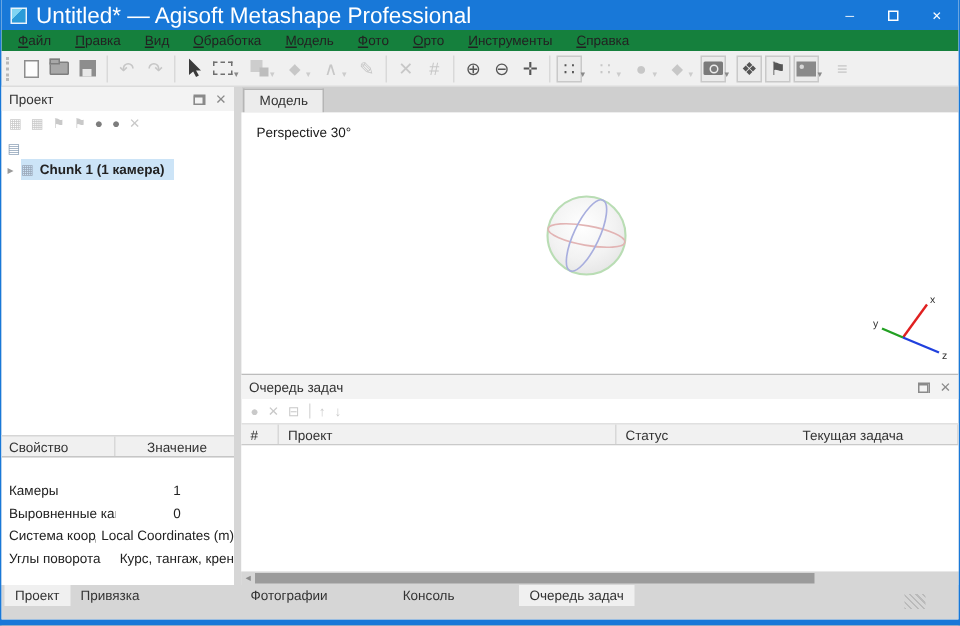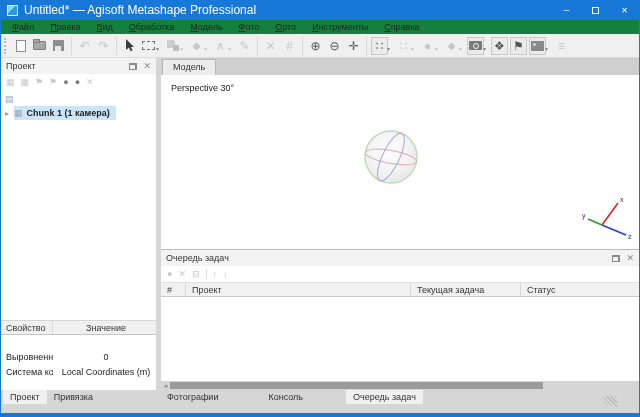--- a/index.html
+++ b/index.html
@@ -3,21 +3,21 @@
 <meta charset="utf-8">
 <style>
   html,body{margin:0;padding:0;background:#9a9a9a;}
   *{box-sizing:border-box;}
   .window{position:relative;width:640px;height:417px;margin:0 auto;
     font-family:"Liberation Sans",sans-serif;font-size:9px;color:#222;background:#f0f0f0;
     border-left:1px solid #1878d8;border-right:1px solid #1878d8;border-bottom:4px solid #1878d8;overflow:hidden;}
   
   .titlebar{height:20px;background:#1878d8;display:flex;align-items:center;padding-left:6px;color:#fff;}
   .appicon{width:11px;height:11px;margin-right:6px;background:linear-gradient(135deg,#7fd4f2 0 40%,#2a9bd8 40% 100%);border:1px solid #e8f4fb;}
-  .title{font-size:12px;}
+  .title{font-size:15px;}
   .wincontrols{margin-left:auto;display:flex;height:20px;}
   .wc{width:29px;height:20px;display:flex;align-items:center;justify-content:center;font-size:8px;color:#fff;}
   .wc .maxbox{width:7px;height:7px;border:1px solid #fff;display:block;}
   
   .menubar{height:14px;display:flex;align-items:center;padding-left:3px;background:#15803d;}
   .menu-item{padding:0 8px;height:14px;line-height:14px;color:#222;}
   .ul{text-decoration:underline;}
   
   .toolbar{height:24px;display:flex;align-items:center;padding:0 2px;background:#f0f0f0;border-bottom:1px solid #dcdcdc;}
   .grip{width:3px;height:16px;border-left:2px dotted #b9b9b9;margin:0 4px 0 1px;}
@@ -60,21 +60,21 @@
   .pt.on{color:#7d7d7d;}
   .tree{padding-top:2px;}
   .trow{height:14px;display:flex;align-items:center;padding-left:4px;white-space:nowrap;}
   .arrow{width:9px;color:#9a9a9a;font-size:8px;}
   .nodeic{font-size:9px;color:#8fa3b8;margin-right:4px;}
   .sel{background:#cce4f7;padding-right:6px;display:flex;align-items:center;height:14px;}
   .sel .lbl{font-weight:bold;}
   
   .props{margin-top:auto;margin-bottom:10px;}
   .prow{display:flex;height:15px;line-height:15px;}
-  .prow .c1{width:52px;padding-left:5px;overflow:hidden;white-space:nowrap;}
+  .prow .c1{width:76px;padding-left:5px;overflow:hidden;white-space:nowrap;}
   .prow .c2{flex:1;padding-left:3px;white-space:nowrap;text-align:center;}
   .phr{background:#f0f0f0;border-top:1px solid #d6d6d6;border-bottom:1px solid #c6c6c6;color:#333;}
   .phr .c1{border-right:1px solid #d8d8d8;}
   .bold{font-weight:bold;}
   
   .tabstrip{height:17px;background:#cfcfcf;display:flex;align-items:flex-end;padding-left:1px;}
   .doctab{height:16px;line-height:15px;padding:0 10px;background:#ececec;border:1px solid #b5b5b5;border-bottom:none;color:#333;}
   .viewport{height:174px;background:#ffffff;position:relative;}
   .persp{position:absolute;left:10px;top:8px;color:#1a1a1a;}
   .spheresvg{position:absolute;left:195px;top:47px;}
@@ -227,26 +227,34 @@
 
       <div class="props">
         <div class="prow phr">
           <span class="c1">Свойство</span>
           <span class="c2">Значение</span>
         </div>
         <div class="prow">
           <span class="c2"></span>
         </div>
         <div class="prow">
+          <span class="c1">Камеры</span>
+          <span class="c2">1</span>
+        </div>
+        <div class="prow">
           <span class="c1">Выровненные камеры</span>
           <span class="c2">0</span>
         </div>
         <div class="prow">
           <span class="c1">Система координат</span>
           <span class="c2">Local Coordinates (m)</span>
+        </div>
+        <div class="prow">
+          <span class="c1">Углы поворота</span>
+          <span class="c2">Курс, тангаж, крен</span>
         </div>
       </div>
     </div>
 
     <div class="splitter"></div>
 
     <div class="rightcol">
       <div class="tabstrip">
         <span class="doctab">Модель</span>
       </div>
@@ -287,22 +295,22 @@
           <span class="qt">●</span>
           <span class="qt">✕</span>
           <span class="qt">⊟</span>
           <span class="qsep"></span>
           <span class="qt">↑</span>
           <span class="qt">↓</span>
         </div>
         <div class="qhead">
           <span class="qh qh1">#</span>
           <span class="qh qh2">Проект</span>
+          <span class="qh qh4">Статус</span>
           <span class="qh qh3">Текущая задача</span>
-          <span class="qh qh4">Статус</span>
         </div>
         <div class="qbody"></div>
       </div>
 
       <div class="hscroll">
         <span class="harrow">◂</span>
         <span class="hthumb"></span>
       </div>
     </div>
   </div>

